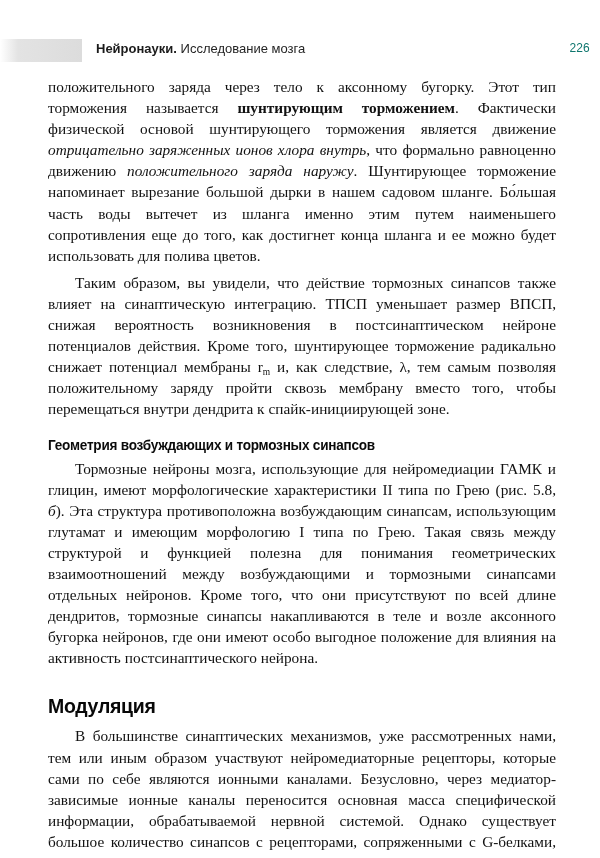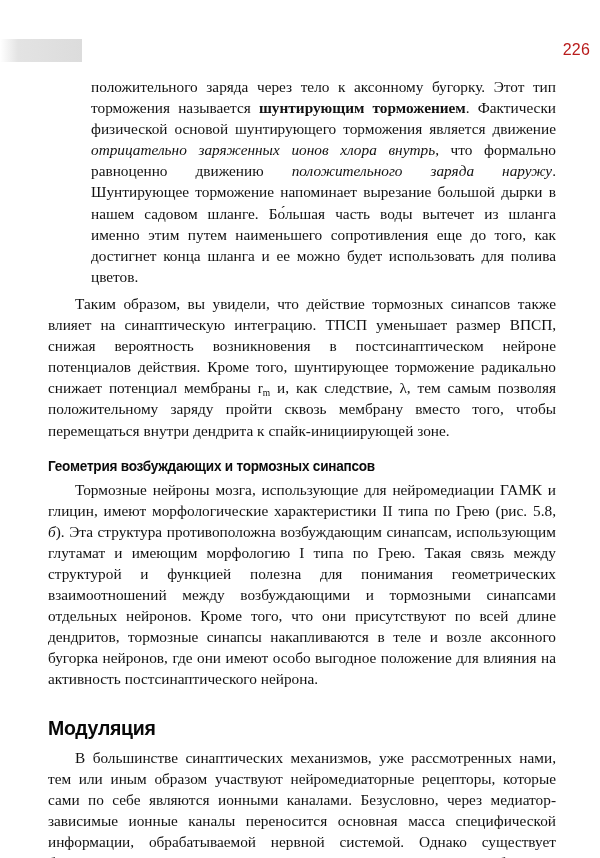--- a/index.html
+++ b/index.html
@@ -36,22 +36,22 @@
     top: 0;
     width: 82px;
     height: 23px;
     background: linear-gradient(to right, #ffffff 0%, #e3e3e3 22%, #dcdcdc 100%);
   }
   .page-number {
     position: absolute;
     right: 10px;
     top: 2px;
     font-family: "Liberation Sans", "DejaVu Sans", sans-serif;
-    font-size: 16px;
-    color: #b91c1c;
+    font-size: 12px;
+    color: #0f766e;
     letter-spacing: 0.2px;
   }
   .head-title {
     position: absolute;
     left: 96px;
     top: 2px;
     font-family: "Liberation Sans", "DejaVu Sans", sans-serif;
     font-size: 13px;
     color: #1b1b1b;
     white-space: nowrap;
@@ -76,21 +76,20 @@
     margin: 0;
     font-size: 15.3px;
     line-height: 21.1px;
     text-align: justify;
     text-indent: 27px;
     hyphens: manual;
     word-spacing: 0.1px;
   }
   p.body.noindent {
     text-indent: 0;
-    margin-left: 43px;
   }
   p.body + p.body {
     margin-top: 6px;
   }
 
   b, .b { font-weight: bold; }
   i, .i { font-style: italic; }
 
   sub {
     font-size: 0.62em;
@@ -124,20 +123,24 @@
   }
 </style>
 </head>
 <body>
 
 <div class="page">
 
   <div class="running-head">
     <div class="page-number-band"></div>
     <div class="page-number">226</div>
+    <div class="head-title">
+      <span class="book">Нейронауки.</span>
+      <span class="sub">Исследование мозга</span>
+    </div>
   </div>
 
   <div class="column">
 
     <p class="body noindent"><span>положительного заряда через тело к аксонному бугорку. Этот тип торможения называется </span><b>шунтирующим торможением</b><span>. Фактически физической основой шунтирующего торможения является движение </span><i>отрицательно заряженных ионов хлора внутрь</i><span>, что формально равноценно движению </span><i>положительного заряда наружу</i><span>. Шунтирующее торможение напоминает вырезание большой дырки в нашем садовом шланге. Бо́льшая часть воды вытечет из шланга именно этим путем наименьшего сопротивления еще до того, как достигнет конца шланга и ее можно будет использовать для полива цветов.</span></p>
 
     <p class="body"><span>Таким образом, вы увидели, что действие тормозных синапсов также влияет на синаптическую интеграцию. ТПСП уменьшает размер ВПСП, снижая вероятность возникновения в постсинаптическом нейроне потенциалов действия. Кроме того, шунтирующее торможение радикально снижает потенциал мембраны r</span><sub>m</sub><span> и, как следствие, λ, тем самым позволяя положительному заряду пройти сквозь мембрану вместо того, чтобы перемещаться внутри дендрита к спайк-инициирующей зоне.</span></p>
 
     <h2 class="section-head">Геометрия возбуждающих и тормозных синапсов</h2>
 

